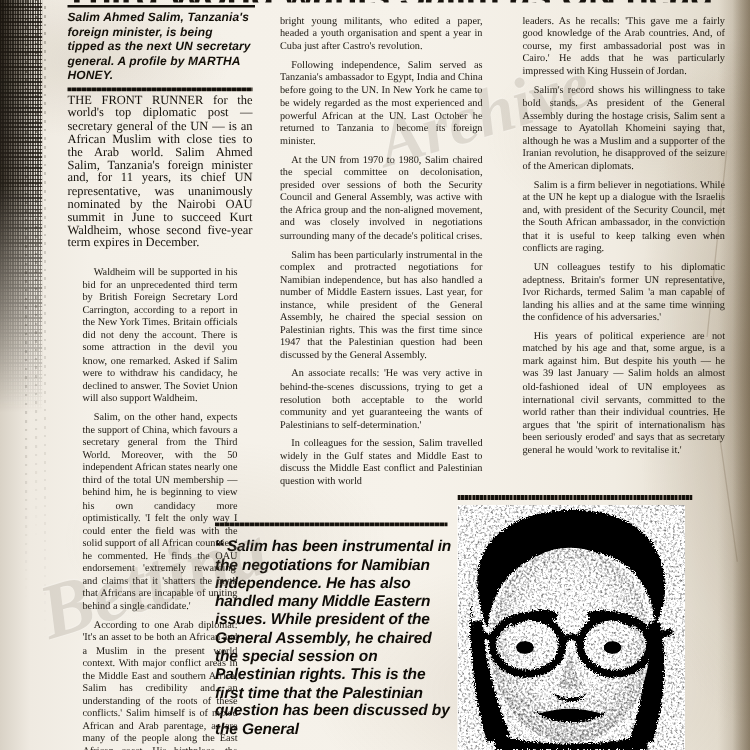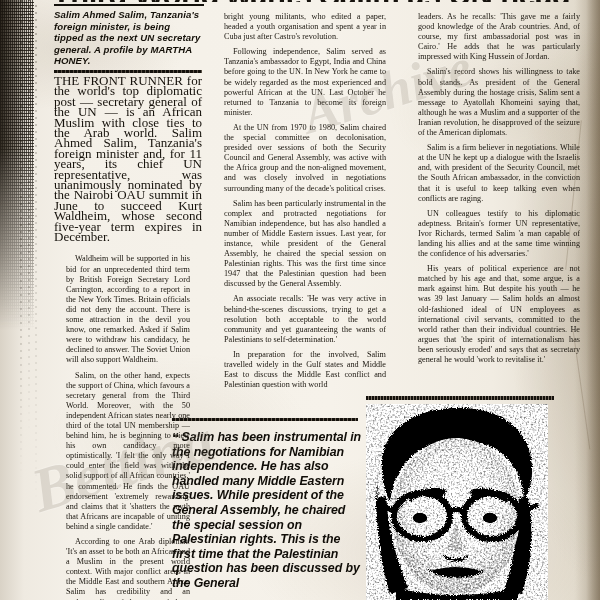--- a/index.html
+++ b/index.html
@@ -73,21 +73,21 @@
     font-family:"Liberation Sans", sans-serif;
     font-style:italic;font-weight:700;
     font-size:9.6px;line-height:11.6px;color:#141009;
     margin:9px 0 0 0;letter-spacing:.1px;
   }
   .dashrule{
     height:3px;margin:3px 0 3px 0;
     background:repeating-linear-gradient(90deg,#14110c 0 3px, #5a5247 3px 4px);
   }
   .lede{
-    font-size:13px;line-height:10.4px;text-align:justify;
+    font-size:10px;line-height:10.4px;text-align:justify;
     margin:0;color:#15110b;
   }
   .body{
     font-size:8.2px;line-height:10.1px;text-align:justify;
     margin:12px;color:#1a160f;
   }
   .body p{margin:0 0 5px 0;text-indent:9px;}
   .body p.first{text-indent:9px;}
 
   
@@ -176,21 +176,21 @@
       </div>
     </div>
 
     <div class="col" id="col2">
       <div class="body">
         <p class="first" style="text-indent:0">bright young militants, who edited a paper, headed a youth organisation and spent a year in Cuba just after Castro's revolution.</p>
         <p>Following independence, Salim served as Tanzania's ambassador to Egypt, India and China before going to the UN. In New York he came to be widely regarded as the most experienced and powerful African at the UN. Last October he returned to Tanzania to become its foreign minister.</p>
         <p>At the UN from 1970 to 1980, Salim chaired the special committee on decolonisation, presided over sessions of both the Security Council and General Assembly, was active with the Africa group and the non-aligned movement, and was closely involved in negotiations surrounding many of the decade's political crises.</p>
         <p>Salim has been particularly instrumental in the complex and protracted negotiations for Namibian independence, but has also handled a number of Middle Eastern issues. Last year, for instance, while president of the General Assembly, he chaired the special session on Palestinian rights. This was the first time since 1947 that the Palestinian question had been discussed by the General Assembly.</p>
         <p>An associate recalls: 'He was very active in behind-the-scenes discussions, trying to get a resolution both acceptable to the world community and yet guaranteeing the wants of Palestinians to self-determination.'</p>
-        <p>In preparation for the involved, Salim travelled widely in the Gulf states and Middle East to discuss the Middle East conflict and Palestinian question with world</p>
+        <p>In colleagues for the session, Salim travelled widely in the Gulf states and Middle East to discuss the Middle East conflict and Palestinian question with world</p>
       </div>
     </div>
 
     <div class="col" id="col3">
       <div class="body">
         <p class="first" style="text-indent:0">leaders. As he recalls: 'This gave me a fairly good knowledge of the Arab countries. And, of course, my first ambassadorial post was in Cairo.' He adds that he was particularly impressed with King Hussein of Jordan.</p>
         <p>Salim's record shows his willingness to take bold stands. As president of the General Assembly during the hostage crisis, Salim sent a message to Ayatollah Khomeini saying that, although he was a Muslim and a supporter of the Iranian revolution, he disapproved of the seizure of the American diplomats.</p>
         <p>Salim is a firm believer in negotiations. While at the UN he kept up a dialogue with the Israelis and, with president of the Security Council, met the South African ambassador, in the conviction that it is useful to keep talking even when conflicts are raging.</p>
         <p>UN colleagues testify to his diplomatic adeptness. Britain's former UN representative, Ivor Richards, termed Salim 'a man capable of landing his allies and at the same time winning the confidence of his adversaries.'</p>
         <p>His years of political experience are not matched by his age and that, some argue, is a mark against him. But despite his youth — he was 39 last January — Salim holds an almost old-fashioned ideal of UN employees as international civil servants, committed to the world rather than their individual countries. He argues that 'the spirit of internationalism has been seriously eroded' and says that as secretary general he would 'work to revitalise it.'</p>

